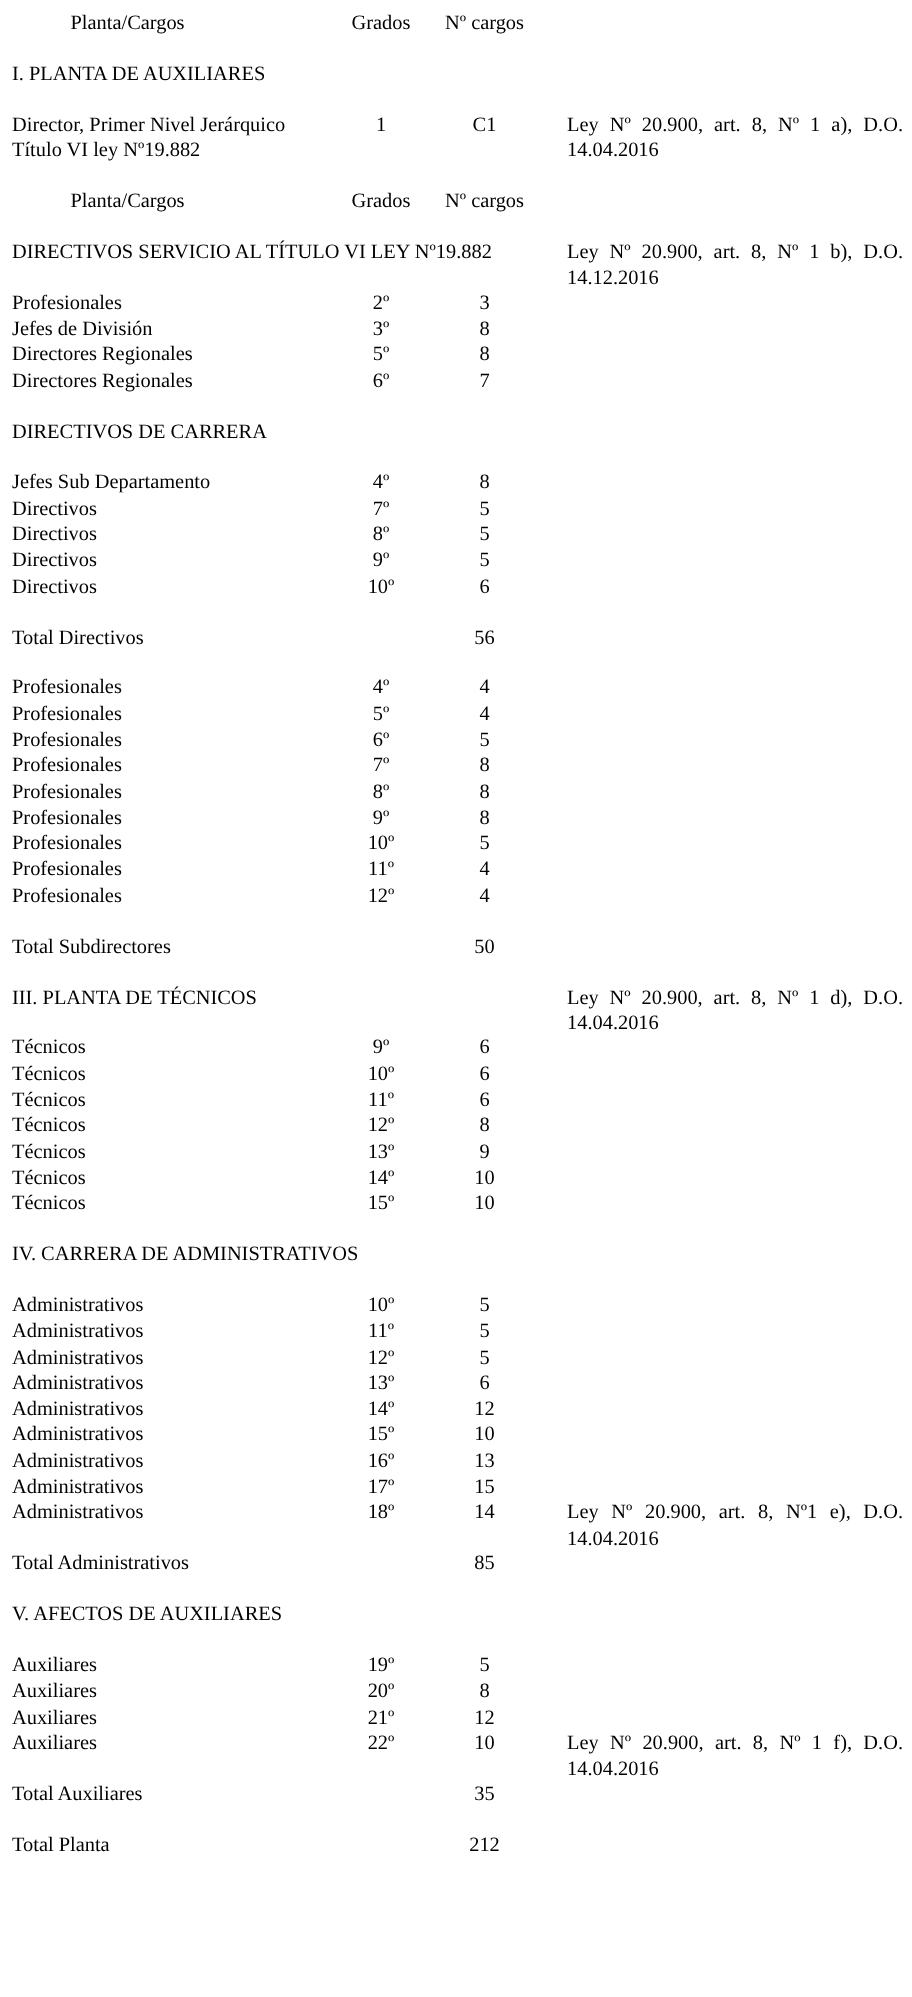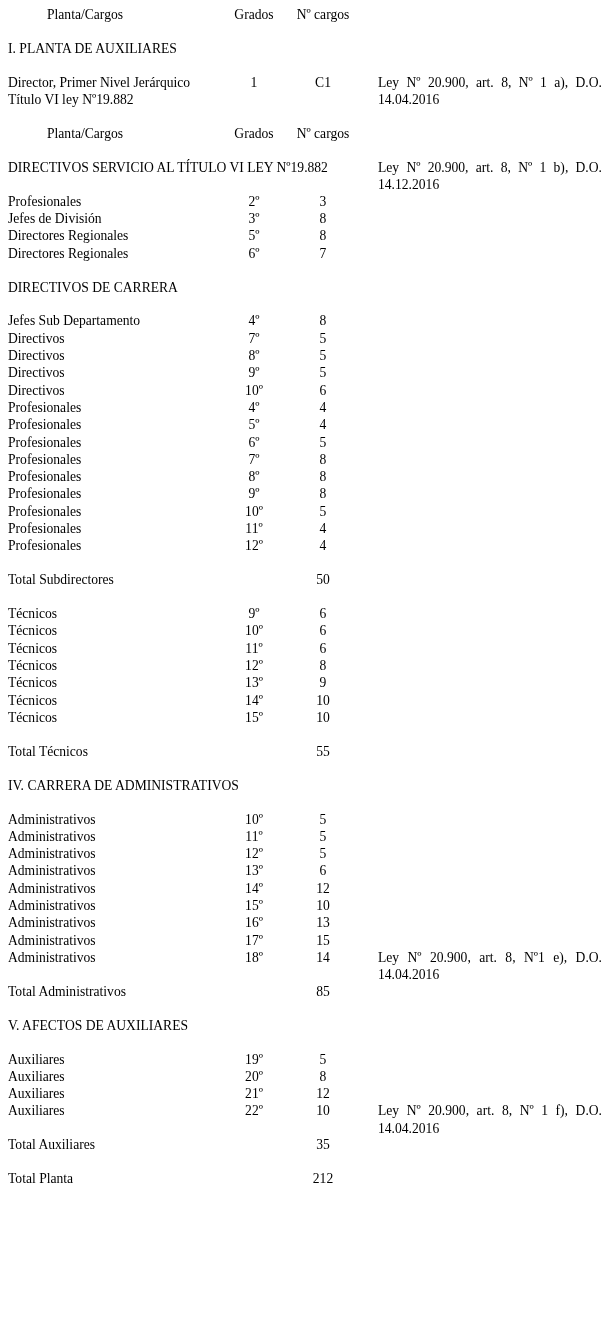--- a/index.html
+++ b/index.html
@@ -60,38 +60,39 @@
       <div class="row item"><span class="cell label"><div>Profesionales</div></span><span class="cell grados">2º</span><span class="cell cargos">3</span></div>
       <div class="row item"><span class="cell label"><div>Jefes de División</div></span><span class="cell grados">3º</span><span class="cell cargos">8</span></div>
       <div class="row item"><span class="cell label"><div>Directores Regionales</div></span><span class="cell grados">5º</span><span class="cell cargos">8</span></div>
       <div class="row item"><span class="cell label"><div>Directores Regionales</div></span><span class="cell grados">6º</span><span class="cell cargos">7</span></div>
       <div class="row section"><span class="cell label"><div class="section-line">DIRECTIVOS DE CARRERA</div></span></div>
       <div class="row item"><span class="cell label"><div>Jefes Sub Departamento</div></span><span class="cell grados">4º</span><span class="cell cargos">8</span></div>
       <div class="row item"><span class="cell label"><div>Directivos</div></span><span class="cell grados">7º</span><span class="cell cargos">5</span></div>
       <div class="row item"><span class="cell label"><div>Directivos</div></span><span class="cell grados">8º</span><span class="cell cargos">5</span></div>
       <div class="row item"><span class="cell label"><div>Directivos</div></span><span class="cell grados">9º</span><span class="cell cargos">5</span></div>
       <div class="row item"><span class="cell label"><div>Directivos</div></span><span class="cell grados">10º</span><span class="cell cargos">6</span></div>
+      <div class="row total"><span class="cell label">Total Directivos</span><span class="cell grados"></span><span class="cell cargos">56</span></div>
       <div class="row item"><span class="cell label"><div>Profesionales</div></span><span class="cell grados">4º</span><span class="cell cargos">4</span></div>
       <div class="row item"><span class="cell label"><div>Profesionales</div></span><span class="cell grados">5º</span><span class="cell cargos">4</span></div>
       <div class="row item"><span class="cell label"><div>Profesionales</div></span><span class="cell grados">6º</span><span class="cell cargos">5</span></div>
       <div class="row item"><span class="cell label"><div>Profesionales</div></span><span class="cell grados">7º</span><span class="cell cargos">8</span></div>
       <div class="row item"><span class="cell label"><div>Profesionales</div></span><span class="cell grados">8º</span><span class="cell cargos">8</span></div>
       <div class="row item"><span class="cell label"><div>Profesionales</div></span><span class="cell grados">9º</span><span class="cell cargos">8</span></div>
       <div class="row item"><span class="cell label"><div>Profesionales</div></span><span class="cell grados">10º</span><span class="cell cargos">5</span></div>
       <div class="row item"><span class="cell label"><div>Profesionales</div></span><span class="cell grados">11º</span><span class="cell cargos">4</span></div>
       <div class="row item"><span class="cell label"><div>Profesionales</div></span><span class="cell grados">12º</span><span class="cell cargos">4</span></div>
       <div class="row total"><span class="cell label">Total Subdirectores</span><span class="cell grados"></span><span class="cell cargos">50</span></div>
+      <div class="row section"><span class="cell label"><div class="section-line">III. PLANTA DE TÉCNICOS</div></span><div class="note">Ley Nº 20.900, art. 8, Nº 1 d), D.O. 14.04.2016</div></div>
       <div class="row item"><span class="cell label"><div>Técnicos</div></span><span class="cell grados">9º</span><span class="cell cargos">6</span></div>
       <div class="row item"><span class="cell label"><div>Técnicos</div></span><span class="cell grados">10º</span><span class="cell cargos">6</span></div>
       <div class="row item"><span class="cell label"><div>Técnicos</div></span><span class="cell grados">11º</span><span class="cell cargos">6</span></div>
       <div class="row item"><span class="cell label"><div>Técnicos</div></span><span class="cell grados">12º</span><span class="cell cargos">8</span></div>
       <div class="row item"><span class="cell label"><div>Técnicos</div></span><span class="cell grados">13º</span><span class="cell cargos">9</span></div>
       <div class="row item"><span class="cell label"><div>Técnicos</div></span><span class="cell grados">14º</span><span class="cell cargos">10</span></div>
       <div class="row item"><span class="cell label"><div>Técnicos</div></span><span class="cell grados">15º</span><span class="cell cargos">10</span></div>
-      <div class="row total"><span class="cell label">Total Técnicos</span><span class="cell grados"></span><span class="cell cargos">55</span></div>
       <div class="row section"><span class="cell label"><div class="section-line">IV. CARRERA DE ADMINISTRATIVOS</div></span></div>
       <div class="row item"><span class="cell label"><div>Administrativos</div></span><span class="cell grados">10º</span><span class="cell cargos">5</span></div>
       <div class="row item"><span class="cell label"><div>Administrativos</div></span><span class="cell grados">11º</span><span class="cell cargos">5</span></div>
       <div class="row item"><span class="cell label"><div>Administrativos</div></span><span class="cell grados">12º</span><span class="cell cargos">5</span></div>
       <div class="row item"><span class="cell label"><div>Administrativos</div></span><span class="cell grados">13º</span><span class="cell cargos">6</span></div>
       <div class="row item"><span class="cell label"><div>Administrativos</div></span><span class="cell grados">14º</span><span class="cell cargos">12</span></div>
       <div class="row item"><span class="cell label"><div>Administrativos</div></span><span class="cell grados">15º</span><span class="cell cargos">10</span></div>
       <div class="row item"><span class="cell label"><div>Administrativos</div></span><span class="cell grados">16º</span><span class="cell cargos">13</span></div>
       <div class="row item"><span class="cell label"><div>Administrativos</div></span><span class="cell grados">17º</span><span class="cell cargos">15</span></div>
       <div class="row item"><span class="cell label"><div>Administrativos</div></span><span class="cell grados">18º</span><span class="cell cargos">14</span><div class="note">Ley Nº 20.900, art. 8, Nº1 e), D.O. 14.04.2016</div></div>

